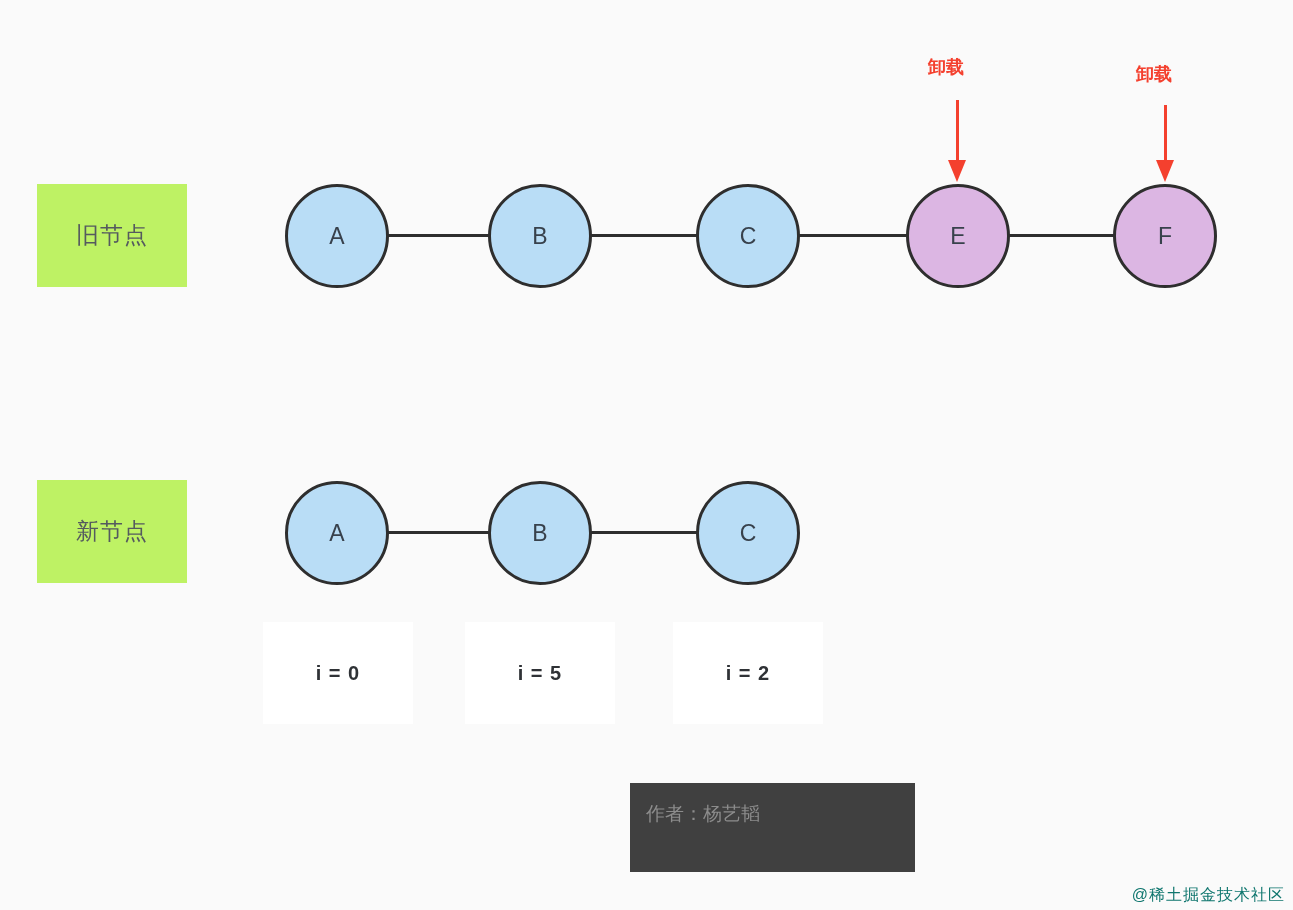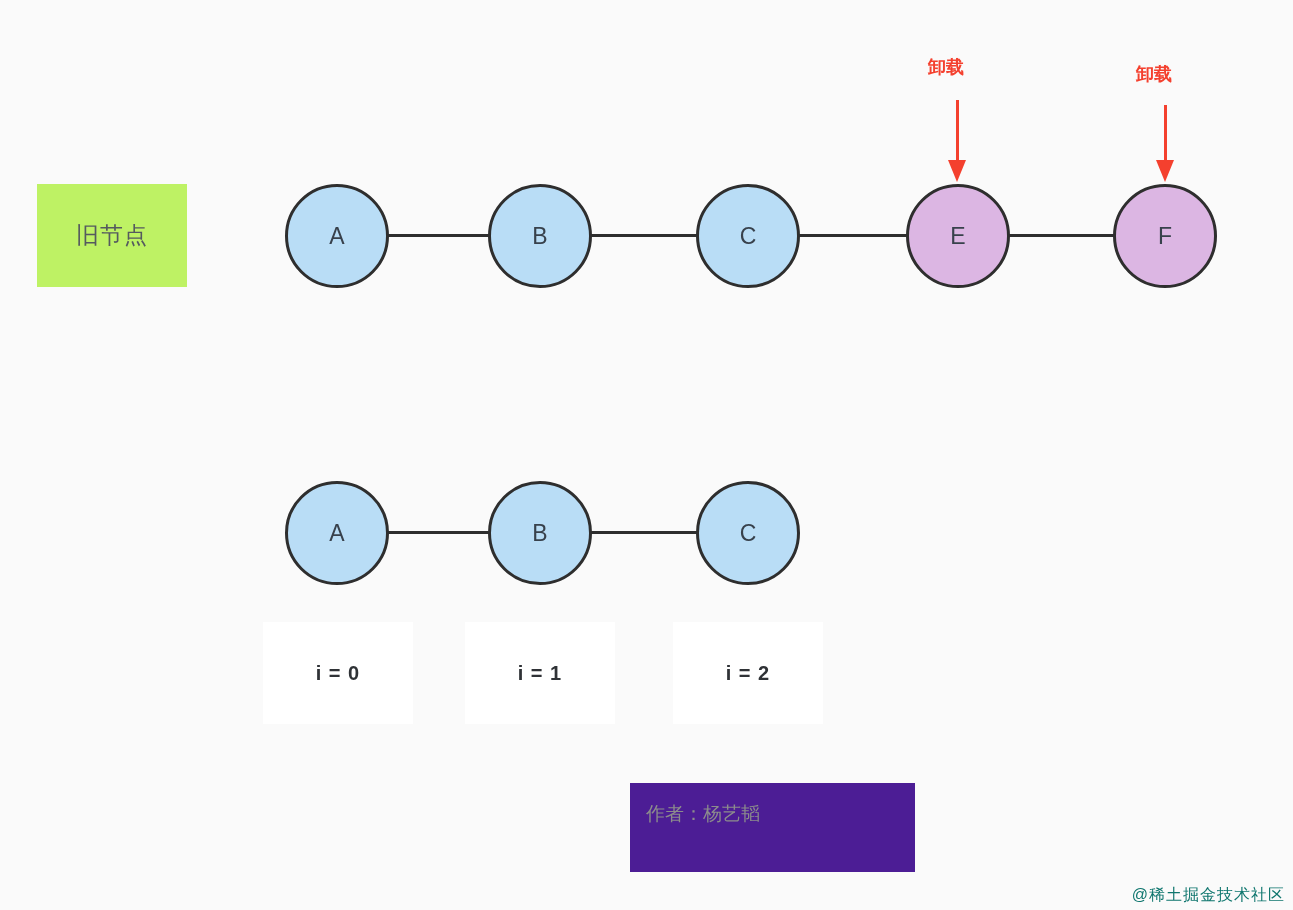--- a/index.html
+++ b/index.html
@@ -68,21 +68,21 @@
     display:flex;align-items:center;justify-content:center;
     font-size:20px;font-weight:600;color:#2f3236;letter-spacing:1px;
     top:622px;
     text-align:right;
   }
   
   .author-box{
     position:absolute;
     left:630px;top:783px;
     width:285px;height:89px;
-    background:#4c1d95;
+    background:#404040;
     box-sizing:border-box;
     padding:16px 0 0 16px;
     font-size:19px;color:#8c8c8c;
     line-height:30px;
   }
   .author-box div{white-space:nowrap;}
   
   .watermark{
     position:absolute;
     right:8px;top:885px;
@@ -113,30 +113,31 @@
   <div class="hline" style="left:540px;top:234px;width:208px"></div>
   <div class="hline" style="left:748px;top:234px;width:210px"></div>
   <div class="hline" style="left:958px;top:234px;width:207px"></div>
 
   <div class="node node-blue" style="left:285px;top:184px">A</div>
   <div class="node node-blue" style="left:488px;top:184px">B</div>
   <div class="node node-blue" style="left:696px;top:184px">C</div>
   <div class="node node-purple" style="left:906px;top:184px">E</div>
   <div class="node node-purple" style="left:1113px;top:184px">F</div>
 
+  <div class="row-label" style="left:37px;top:480px">新节点</div>
 
   <div class="hline" style="left:337px;top:531px;width:203px"></div>
   <div class="hline" style="left:540px;top:531px;width:208px"></div>
 
   <div class="node node-blue" style="left:285px;top:481px">A</div>
   <div class="node node-blue" style="left:488px;top:481px">B</div>
   <div class="node node-blue" style="left:696px;top:481px">C</div>
 
   <div class="index-box" style="left:263px">i = 0</div>
-  <div class="index-box" style="left:465px">i = 1</div>
+  <div class="index-box" style="left:465px">i = 5</div>
   <div class="index-box" style="left:673px">i = 2</div>
 
   <div class="author-box">
     <div>作者：杨艺韬</div>
   </div>
 
   <div class="watermark">@稀土掘金技术社区</div>
 
 </div>
 

